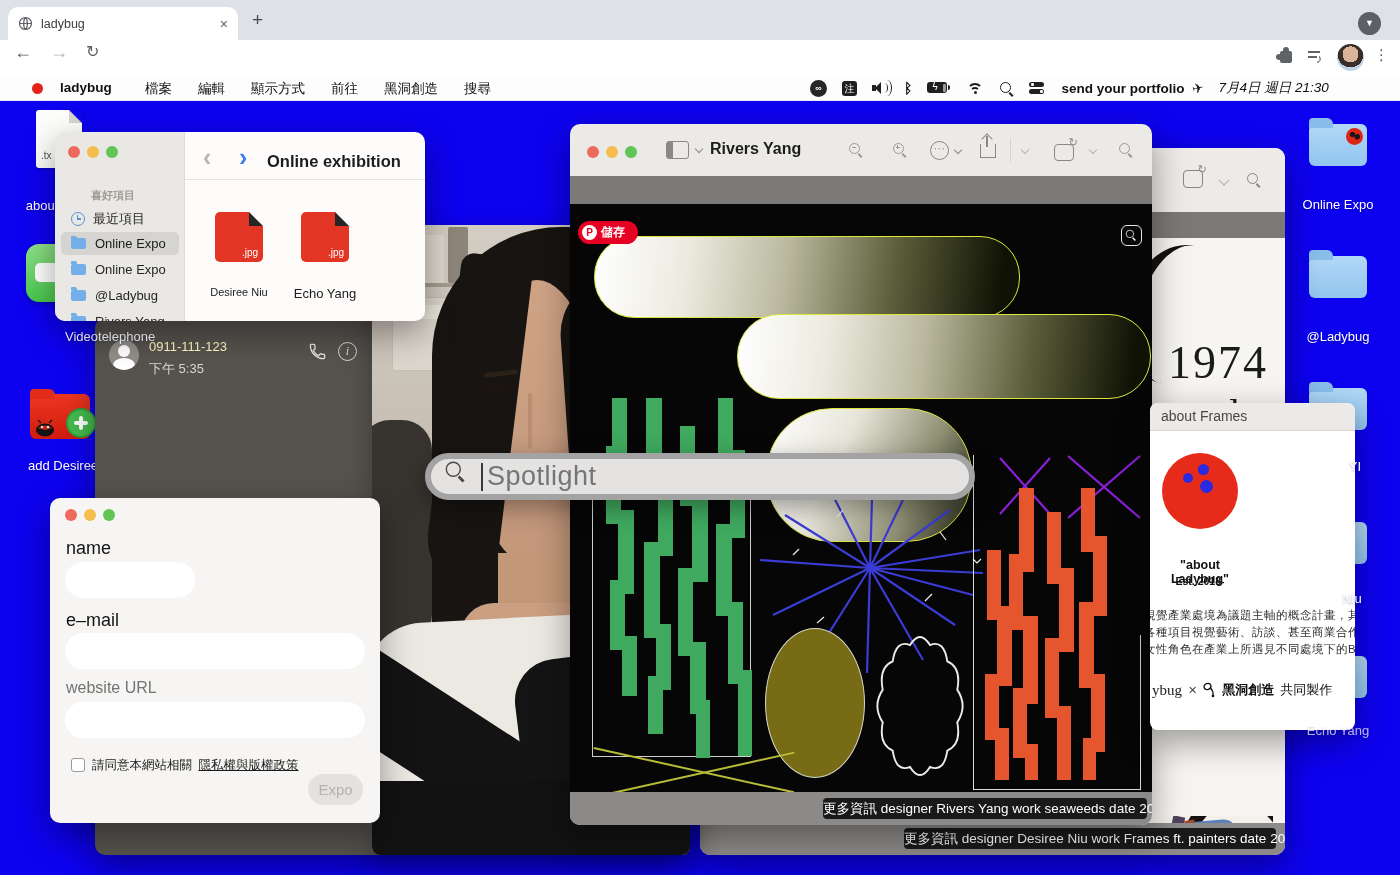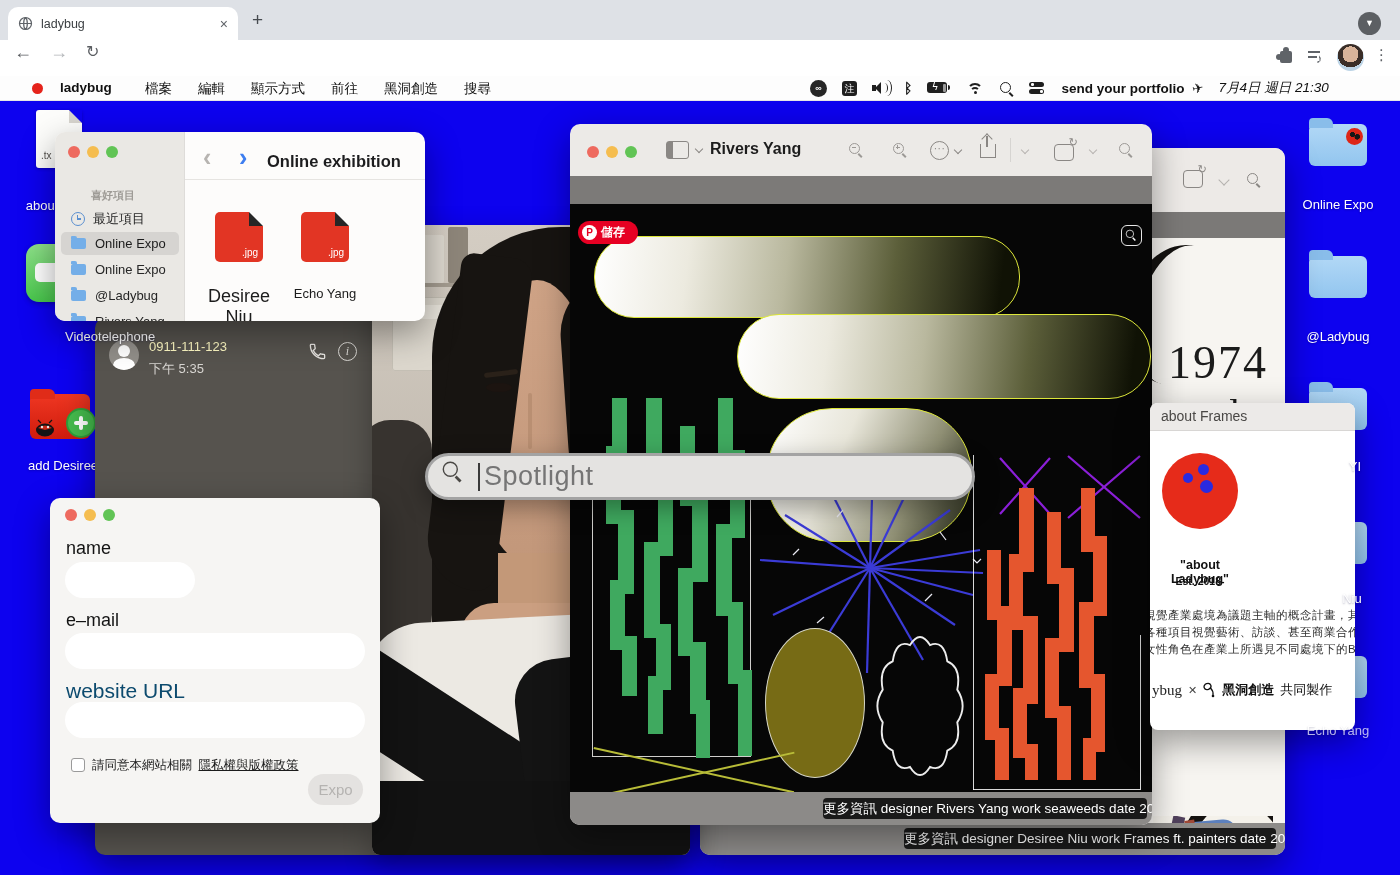--- a/index.html
+++ b/index.html
@@ -447,47 +447,47 @@
       </div>
       <span class="abs" style="left:148px;top:11px;font-size:25px;color:#b7b4b1;font-weight:bold;">‹</span>
       <span class="abs" style="left:184px;top:11px;font-size:25px;color:#3e7ef0;font-weight:bold;">›</span>
       <span class="abs" style="left:212px;top:20px;font-size:16.5px;font-weight:bold;color:#1d1d1f;">Online exhibition</span>
       <div class="abs" style="left:130px;top:47px;width:240px;height:1px;background:#e6e4e1;"></div>
       <div class="abs" style="left:146px;top:80px;width:76px;height:92px;">
         <span style="position:absolute;left:14px;top:0;width:48px;height:50px;background:#e23524;border-radius:5px;">
           <span style="position:absolute;right:0;top:0;width:0;height:0;border-bottom:14px solid #262626;border-right:14px solid #fdfcfb;"></span>
           <span style="position:absolute;right:5px;bottom:4px;color:#fff;font-size:10px;">.jpg</span>
         </span>
-        <span style="position:absolute;left:0;top:74px;width:76px;text-align:center;font-size:18px;color:#1c1c1c;">Desiree Niu</span>
+        <span style="position:absolute;left:0;top:74px;width:76px;text-align:center;font-size:11px;color:#1c1c1c;">Desiree Niu</span>
       </div>
       <div class="abs" style="left:232px;top:80px;width:76px;height:92px;">
         <span style="position:absolute;left:14px;top:0;width:48px;height:50px;background:#e23524;border-radius:5px;">
           <span style="position:absolute;right:0;top:0;width:0;height:0;border-bottom:14px solid #262626;border-right:14px solid #fdfcfb;"></span>
           <span style="position:absolute;right:5px;bottom:4px;color:#fff;font-size:10px;">.jpg</span>
         </span>
         <span style="position:absolute;left:0;top:74px;width:76px;text-align:center;font-size:13px;color:#1c1c1c;">Echo Yang</span>
       </div>
     </div>
 
     <div class="win" style="left:50px;top:397px;width:330px;height:325px;background:#f6f5f3;">
       <span class="lights abs" style="left:15px;top:9px;"><span class="lt-r"></span><span class="lt-y"></span><span class="lt-g"></span></span>
       <label class="abs" style="left:16px;top:40px;font-size:18px;color:#141414;">name</label>
       <input class="abs" style="left: 15px; top: 64px; width: 130px; height: 36px; border: none; border-radius: 18px; background: rgb(255, 255, 255); box-sizing: border-box; padding: 0px 14px; font-size: 14px;">
       <label class="abs" style="left:16px;top:112px;font-size:18px;color:#141414;">e–mail</label>
       <input class="abs" style="left: 15px; top: 135px; width: 300px; height: 36px; border: none; border-radius: 18px; background: rgb(255, 255, 255); box-sizing: border-box; padding: 0px 14px; font-size: 14px;">
-      <label class="abs" style="left:16px;top:181px;font-size:21px;color:#0c4a6e;">website URL</label>
+      <label class="abs" style="left:16px;top:181px;font-size:16px;color:#737373;">website URL</label>
       <input class="abs" style="left: 15px; top: 204px; width: 300px; height: 36px; border: none; border-radius: 18px; background: rgb(255, 255, 255); box-sizing: border-box; padding: 0px 14px; font-size: 14px;">
       <span class="abs" style="left:21px;top:260px;width:14px;height:14px;background:#fff;border:1.5px solid #9a9a9a;border-radius:3px;box-sizing:border-box;"></span>
       <span class="abs" style="left:42px;top:259px;font-size:12.5px;color:#1c1c1c;">
         <span>請同意本網站相關</span>
         <a style="color:#1c1c1c;text-decoration:underline;margin-left:3px;cursor:pointer;">隱私權與版權政策</a>
       </span>
       <button style="position:absolute;left:258px;top:276px;width:55px;height:31px;border:none;border-radius:16px;background:#e4e2e0;color:#b5b3b1;font-size:15px;font-family:inherit;">Expo</button>
     </div>
 
-    <div class="abs" style="left:425px;top:352px;width:550px;height:47px;border-radius:24px;background:#e4e3e1;border:3px solid #a3a3a3;box-sizing:border-box;box-shadow:0 8px 24px rgba(0,0,0,.35);display:flex;align-items:center;">
+    <div class="abs" style="left:425px;top:352px;width:550px;height:47px;border-radius:24px;background:#e4e3e1;border:6px solid #a3a3a3;box-sizing:border-box;box-shadow:0 8px 24px rgba(0,0,0,.35);display:flex;align-items:center;">
       <span class="mag" style="color:#4a4845;width:24px;height:24px;margin:0 8px 0 18px;transform:scale(1.4);transform-origin:center;"></span>
       <span style="width:2px;height:28px;background:#3a3a3a;margin-right:2px;"></span>
       <input style="flex: 1 1 0%; border: none; background: transparent; font-size: 27px; font-weight: 300; color: rgb(74, 74, 74); font-family: inherit; letter-spacing: 0.5px;" placeholder="Spotlight">
     </div>
 
   </div>
 </div>
 
 </body></html>

